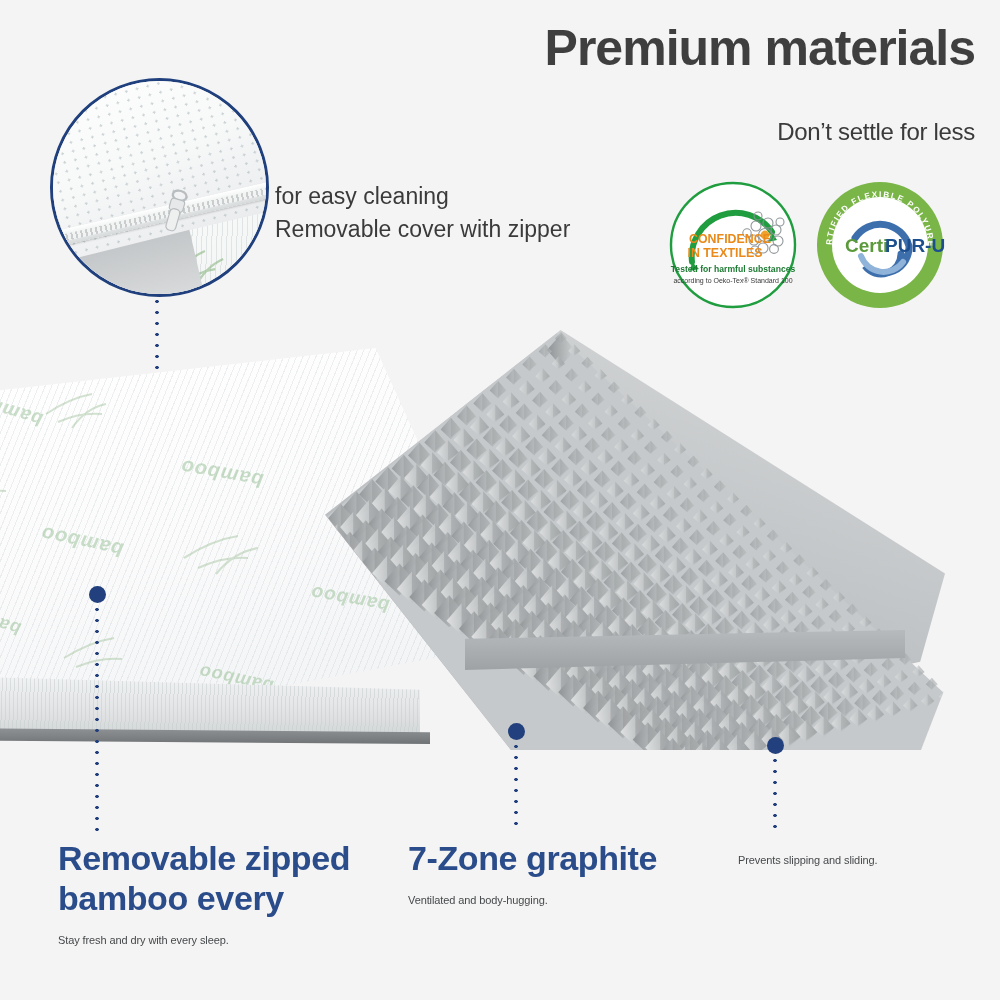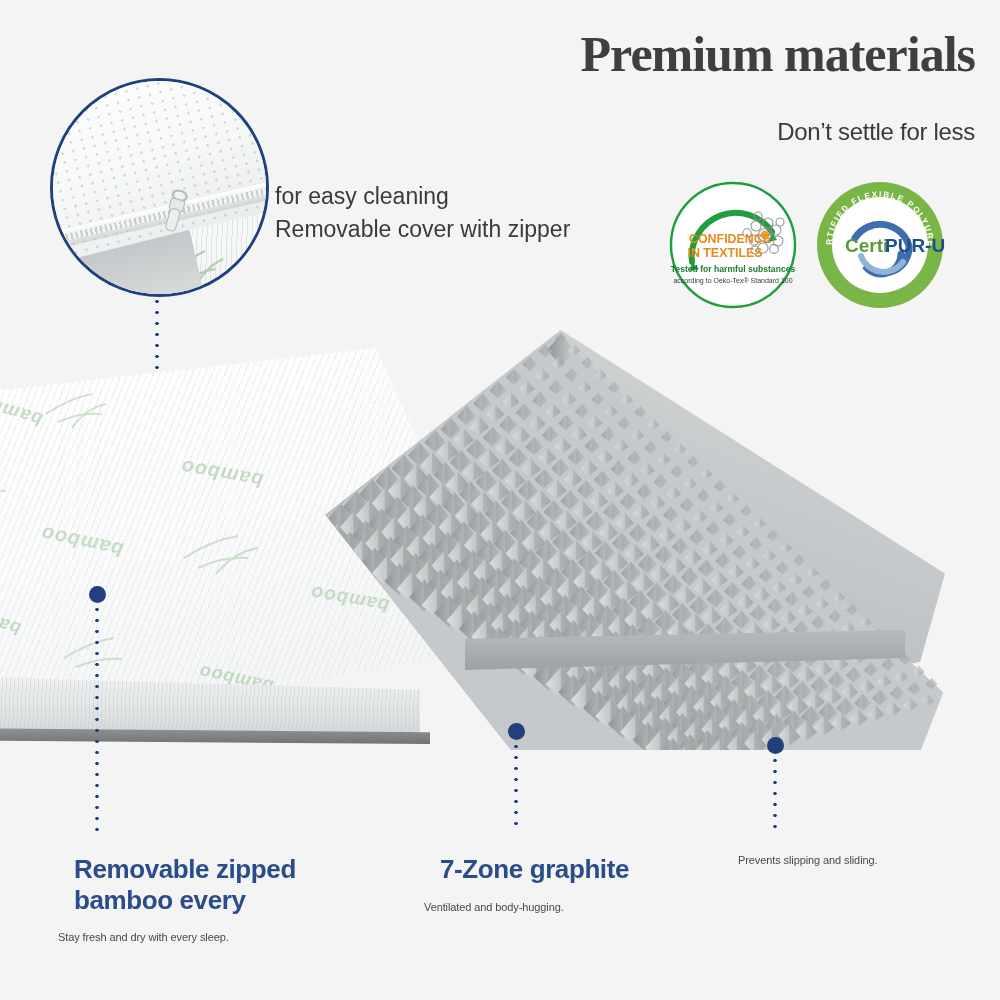--- a/index.html
+++ b/index.html
@@ -6,24 +6,24 @@
   body{
     width:1000px;height:1000px;
     background:#f4f4f4;
     font-family:"Liberation Sans", sans-serif;
     overflow:hidden;position:relative;
   }
   #stage{position:absolute;inset:0;width:1000px;height:1000px;overflow:hidden;}
 
   
   .headline{
-    position:absolute;left:400px;top:28px;width:575px;
+    position:absolute;left:400px;top:22px;width:575px;
     text-align:right;
     font-size:50px;font-weight:bold;color:#3f3f3f;
-    letter-spacing:-1px;line-height:1.05;font-family:Liberation Serif, serif;
+    letter-spacing:-1px;line-height:1.05;
   }
   .subhead{
     position:absolute;left:400px;top:118px;width:575px;
     text-align:right;font-size:24px;color:#3a3a3a;letter-spacing:-0.3px;
   }
 
   
   .badges{position:absolute;left:660px;top:180px;width:320px;height:130px;}
   .badge{position:absolute;top:0;width:130px;height:130px;}
   .badge.oeko{left:8px;}
@@ -145,28 +145,28 @@
   .dline{
     position:absolute;width:4px;
     background-image:radial-gradient(circle, #22407d 1.6px, transparent 1.9px);
     background-size:4px 11px;background-repeat:repeat-y;
   }
 
   
   .features{position:absolute;left:0;top:838px;width:1000px;height:140px;}
   .feat{position:absolute;top:0;}
   .feat h3{
-    margin:16px;font-size:26px;font-weight:bold;color:#2a4c8a;
+    margin:0;font-size:34px;font-weight:bold;color:#2a4c8a;
     line-height:1.18;letter-spacing:-0.4px;
   }
   .feat p{
     margin:16px 0 0 0;font-size:11px;color:#46494b;letter-spacing:-0.1px;
   }
   .f1{left:58px;width:320px;}
-  .f2{left:424px;width:300px;}
+  .f2{left:408px;width:300px;}
   .f3{left:738px;width:250px;}
 </style>
 </head>
 <body>
 
 <div id="stage">
 
   <div class="headline">Premium materials</div>
   <div class="subhead">Don’t settle for less</div>
 

